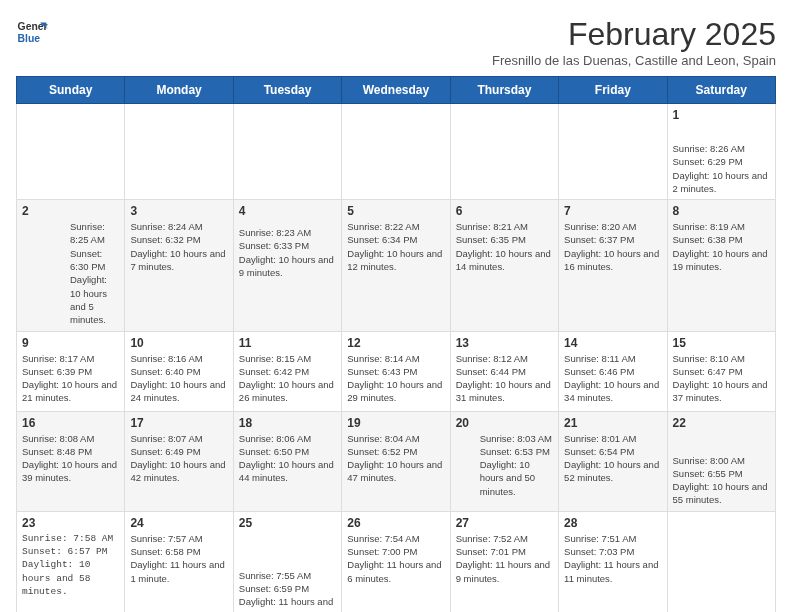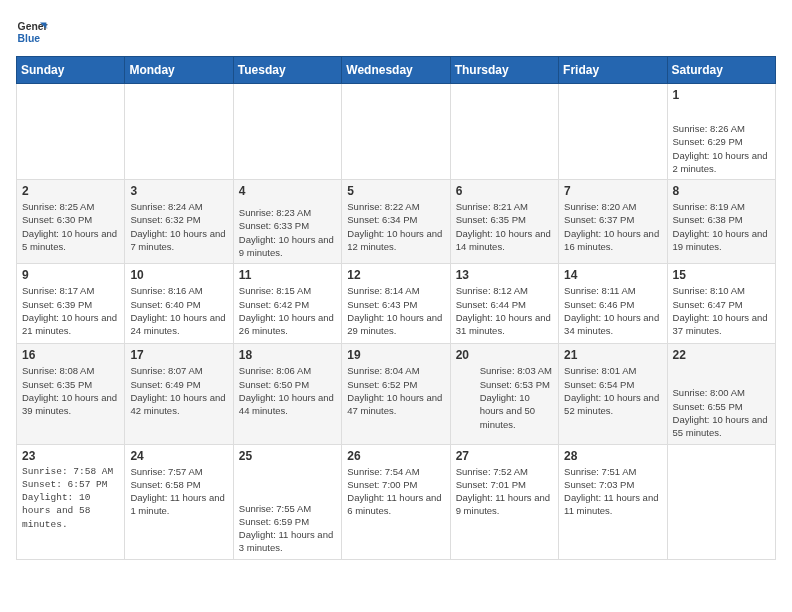--- a/index.html
+++ b/index.html
@@ -41,22 +41,22 @@
       width: 100%;
       border-collapse: collapse;
       border: 1px solid #ccc;
       margin-top: 8px;
     }
     .calendar th {
       background: #2566b0;
       color: #fff;
       font-size: 12px;
       font-weight: bold;
-      padding: 6px 4px;
-      text-align: left;
+      padding: 6px 20px;
+      text-align: center;
       border: 1px solid #1a4f8a;
     }
     .calendar td {
       vertical-align: top;
       border: 1px solid #ddd;
       padding: 4px 5px;
       width: 108px;
       min-height: 80px;
       height: 80px;
       font-size: 10px;
@@ -84,20 +84,24 @@
 </head>
 <body>
 
 <div class="header-area">
   <div class="logo">
     <svg class="logo-icon" viewBox="0 0 40 40">
       <text x="2" y="18" font-family="Arial" font-size="13" font-weight="bold" fill="#333">General</text>
       <text x="2" y="32" font-family="Arial" font-size="13" font-weight="bold" fill="#2566b0">Blue</text>
       <polygon points="30,8 38,16 38,8" fill="#2566b0"></polygon>
     </svg>
+  </div>
+  <div class="title-area">
+    <div class="month-title">February 2025</div>
+    <div class="subtitle">Fresnillo de las Duenas, Castille and Leon, Spain</div>
   </div>
 </div>
 
 <table class="calendar">
   <thead>
     <tr>
     <th>Sunday</th>
         <th>Monday</th>
         <th>Tuesday</th>
         <th>Wednesday</th>
@@ -117,21 +121,21 @@
         <td>
           <span class="day-num">1</span>
           <div class="day-info" style="white-space: pre-line; margin-top: 20px;">Sunrise: 8:26 AM
 Sunset: 6:29 PM
 Daylight: 10 hours and 2 minutes.</div>
         </td>
       </tr>
       <tr>
         <td>
           <span class="day-num">2</span>
-          <div class="day-info" style="white-space: pre-line;">Sunrise: 8:25 AM
+          <div class="day-info" style="white-space: pre-line; margin-left: 48px;">Sunrise: 8:25 AM
 Sunset: 6:30 PM
 Daylight: 10 hours and 5 minutes.</div>
         </td>
         <td>
           <span class="day-num">3</span>
           <div class="day-info" style="white-space: pre-line;">Sunrise: 8:24 AM
 Sunset: 6:32 PM
 Daylight: 10 hours and 7 minutes.</div>
         </td>
         <td>
@@ -206,21 +210,21 @@
           <span class="day-num">15</span>
           <div class="day-info" style="white-space: pre-line;">Sunrise: 8:10 AM
 Sunset: 6:47 PM
 Daylight: 10 hours and 37 minutes.</div>
         </td>
       </tr>
       <tr>
         <td>
           <span class="day-num">16</span>
           <div class="day-info" style="white-space: pre-line;">Sunrise: 8:08 AM
-Sunset: 6:35 PM
+Sunset: 8:48 PM
 Daylight: 10 hours and 39 minutes.</div>
         </td>
         <td>
           <span class="day-num">17</span>
           <div class="day-info" style="white-space: pre-line;">Sunrise: 8:07 AM
 Sunset: 6:49 PM
 Daylight: 10 hours and 42 minutes.</div>
         </td>
         <td>
           <span class="day-num">18</span>

